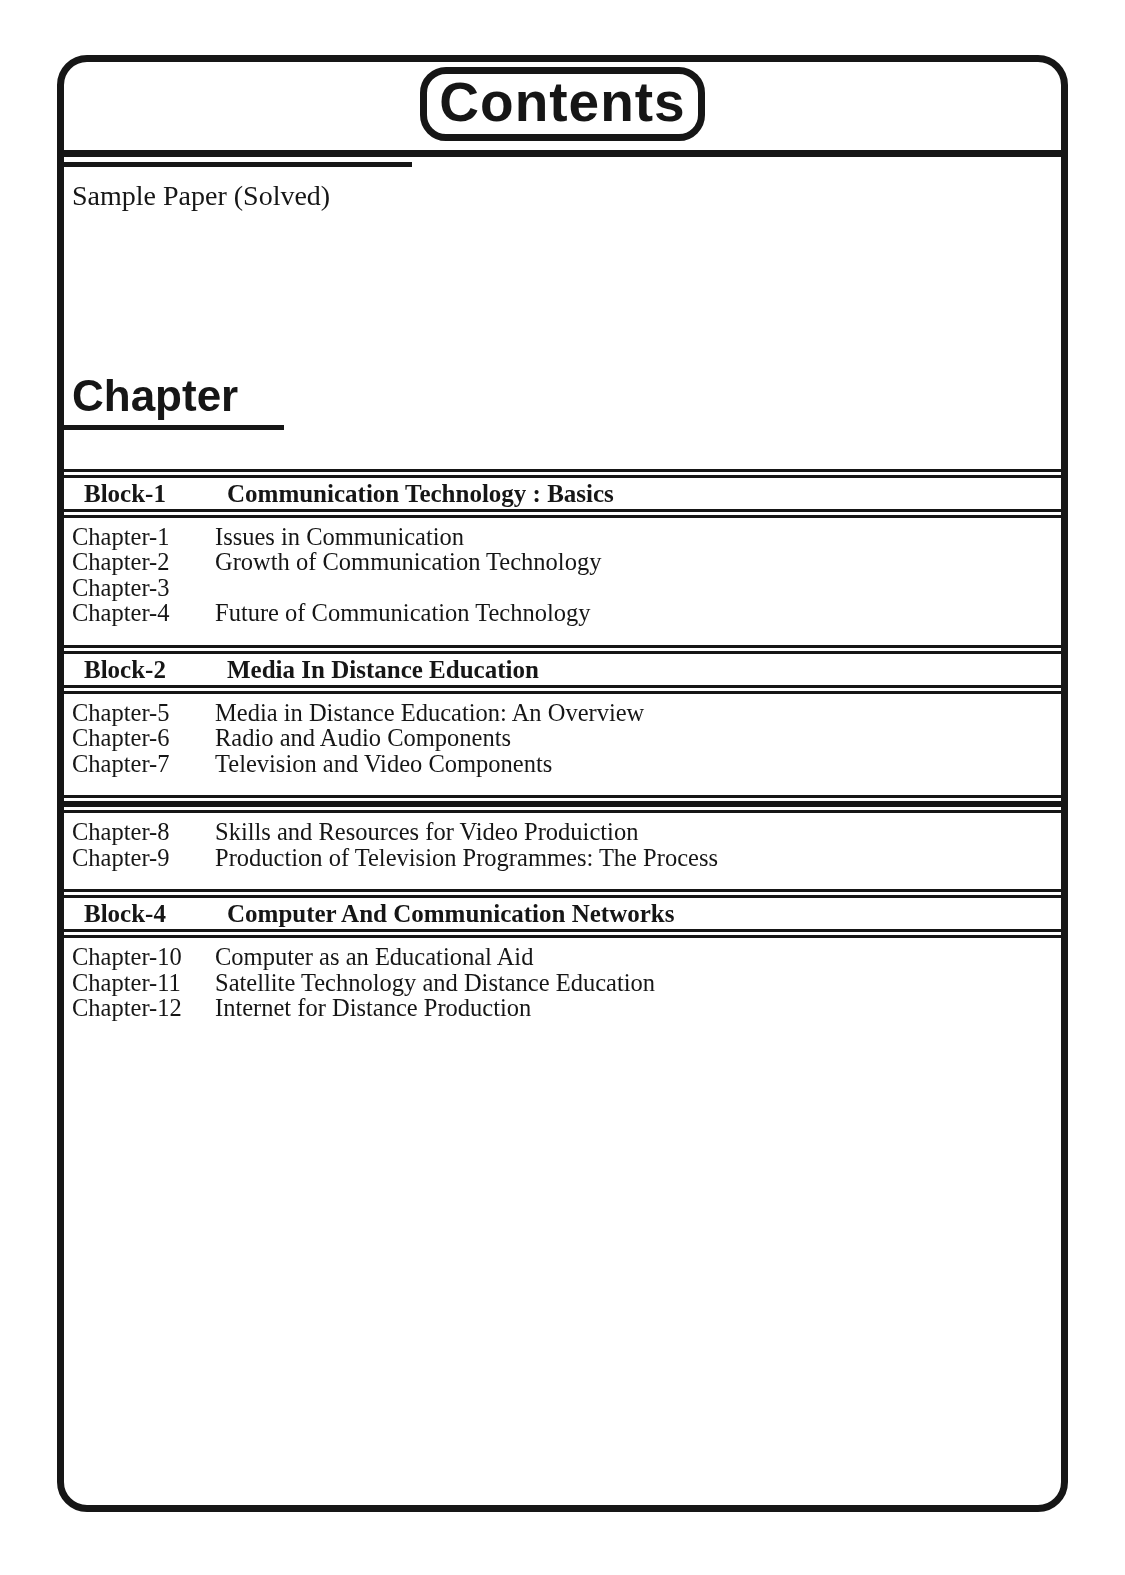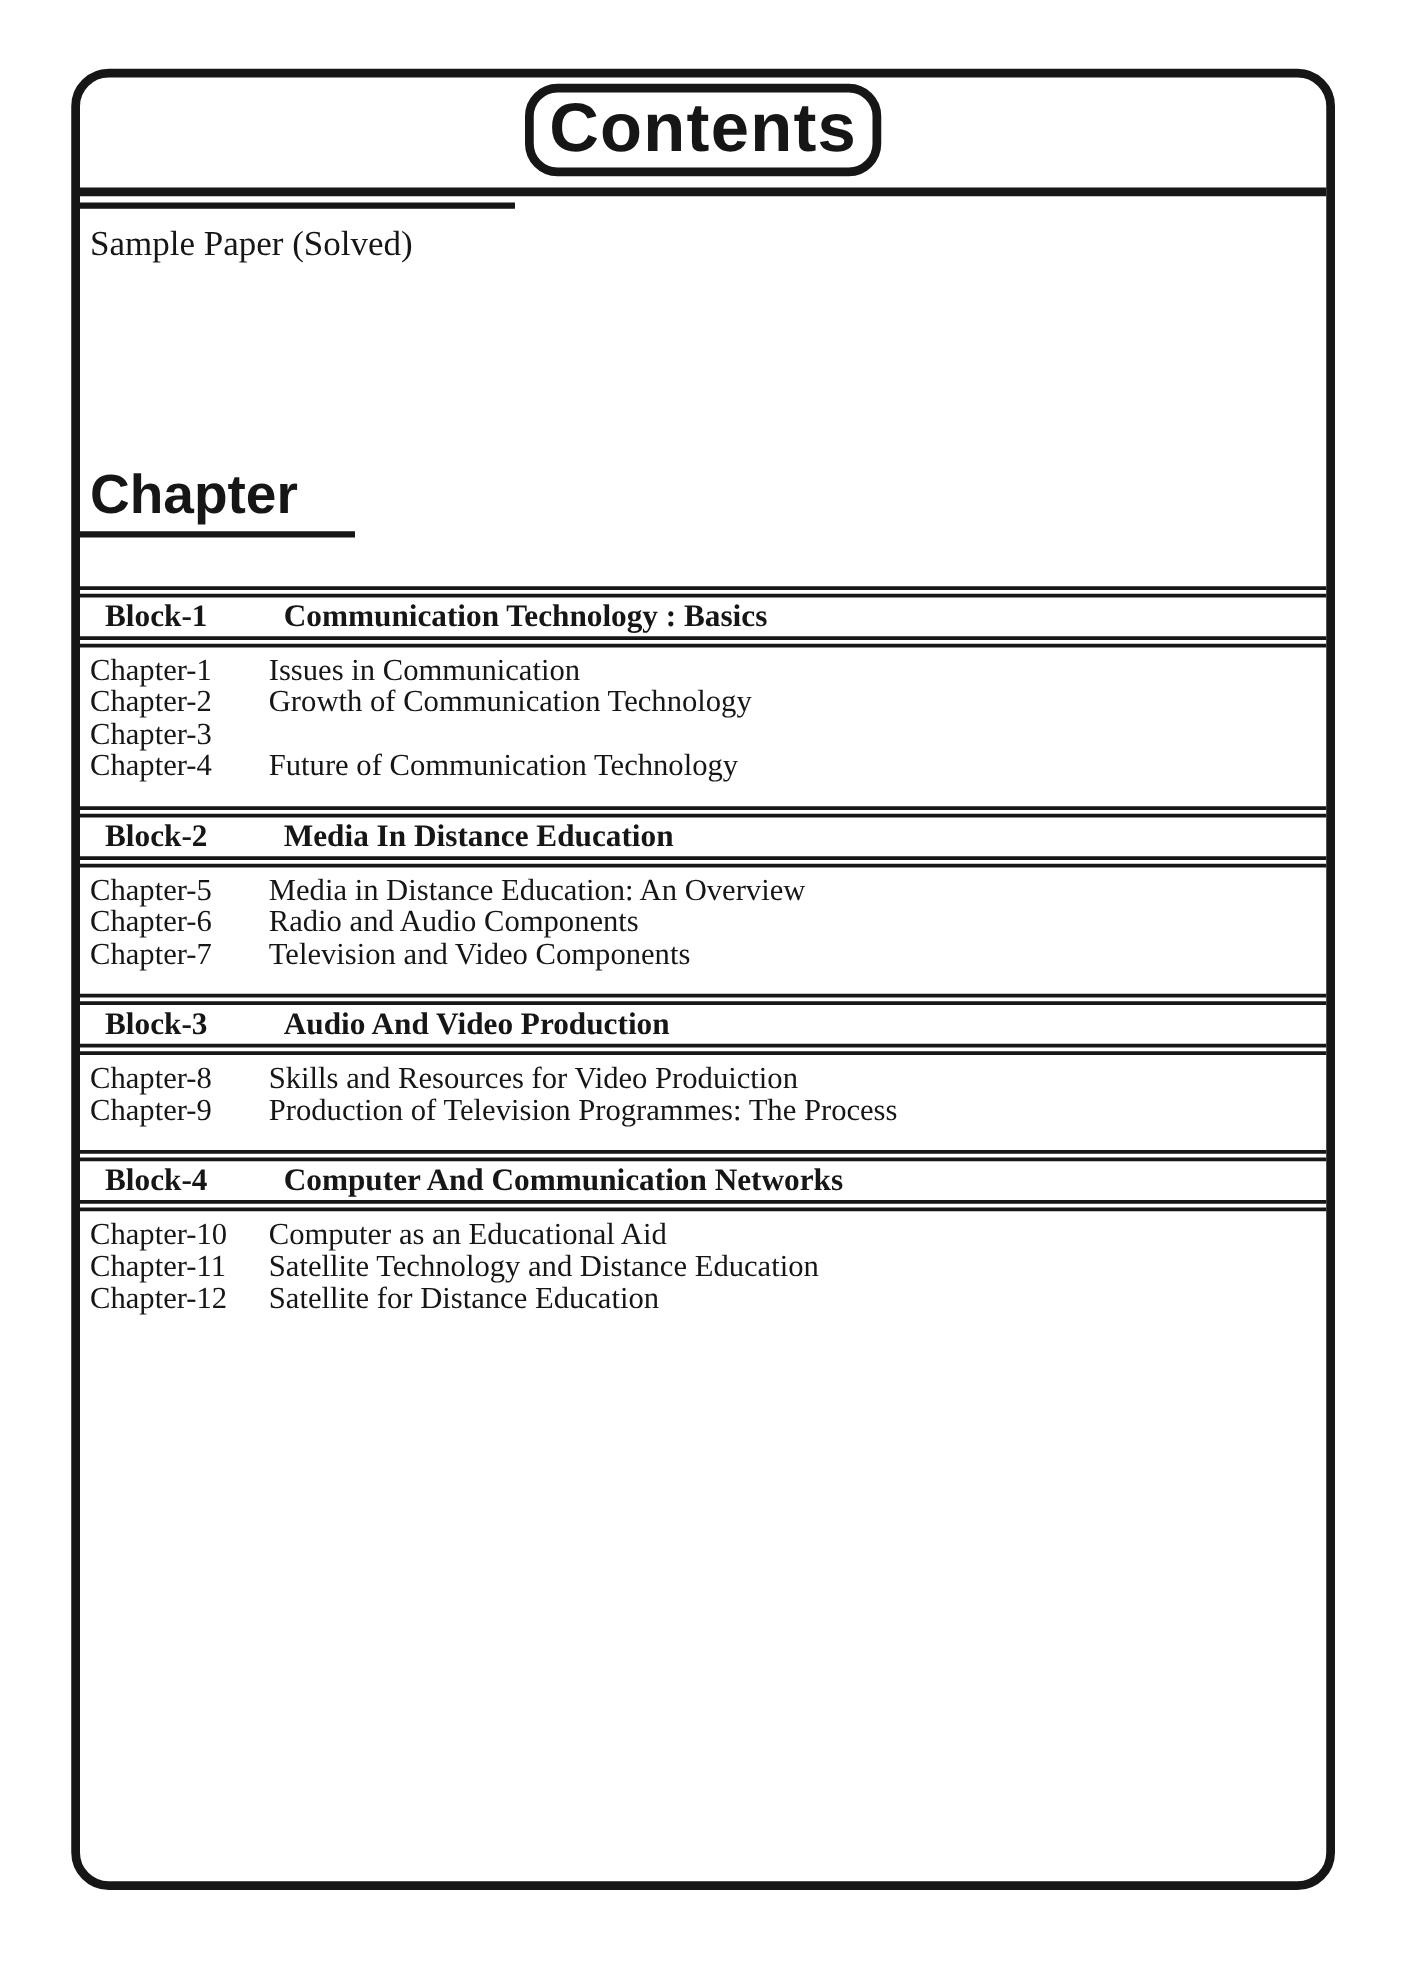--- a/index.html
+++ b/index.html
@@ -154,24 +154,20 @@
           <span class="col-label">Chapter-6</span>
           <span class="col-title">Radio and Audio Components</span>
         </div>
         <div class="chapter-row">
           <span class="col-label">Chapter-7</span>
           <span class="col-title">Television and Video Components</span>
         </div>
       </div>
 
       <div class="double-rule"></div>
-      <div class="block-header">
-        <span class="col-label">Block-3</span>
-        <span class="col-title">Audio And Video Production</span>
-      </div>
       <div class="double-rule"></div>
       <div class="chapters">
         <div class="chapter-row">
           <span class="col-label">Chapter-8</span>
           <span class="col-title">Skills and Resources for Video Produiction</span>
         </div>
         <div class="chapter-row">
           <span class="col-label">Chapter-9</span>
           <span class="col-title">Production of Television Programmes: The Process</span>
         </div>
@@ -187,19 +183,19 @@
         <div class="chapter-row">
           <span class="col-label">Chapter-10</span>
           <span class="col-title">Computer as an Educational Aid</span>
         </div>
         <div class="chapter-row">
           <span class="col-label">Chapter-11</span>
           <span class="col-title">Satellite Technology and Distance Education</span>
         </div>
         <div class="chapter-row">
           <span class="col-label">Chapter-12</span>
-          <span class="col-title">Satellite for Distance Education</span>
+          <span class="col-title">Internet for Distance Production</span>
         </div>
       </div>
 
     </div>
   </div>
 </div>
 
 </body></html>

